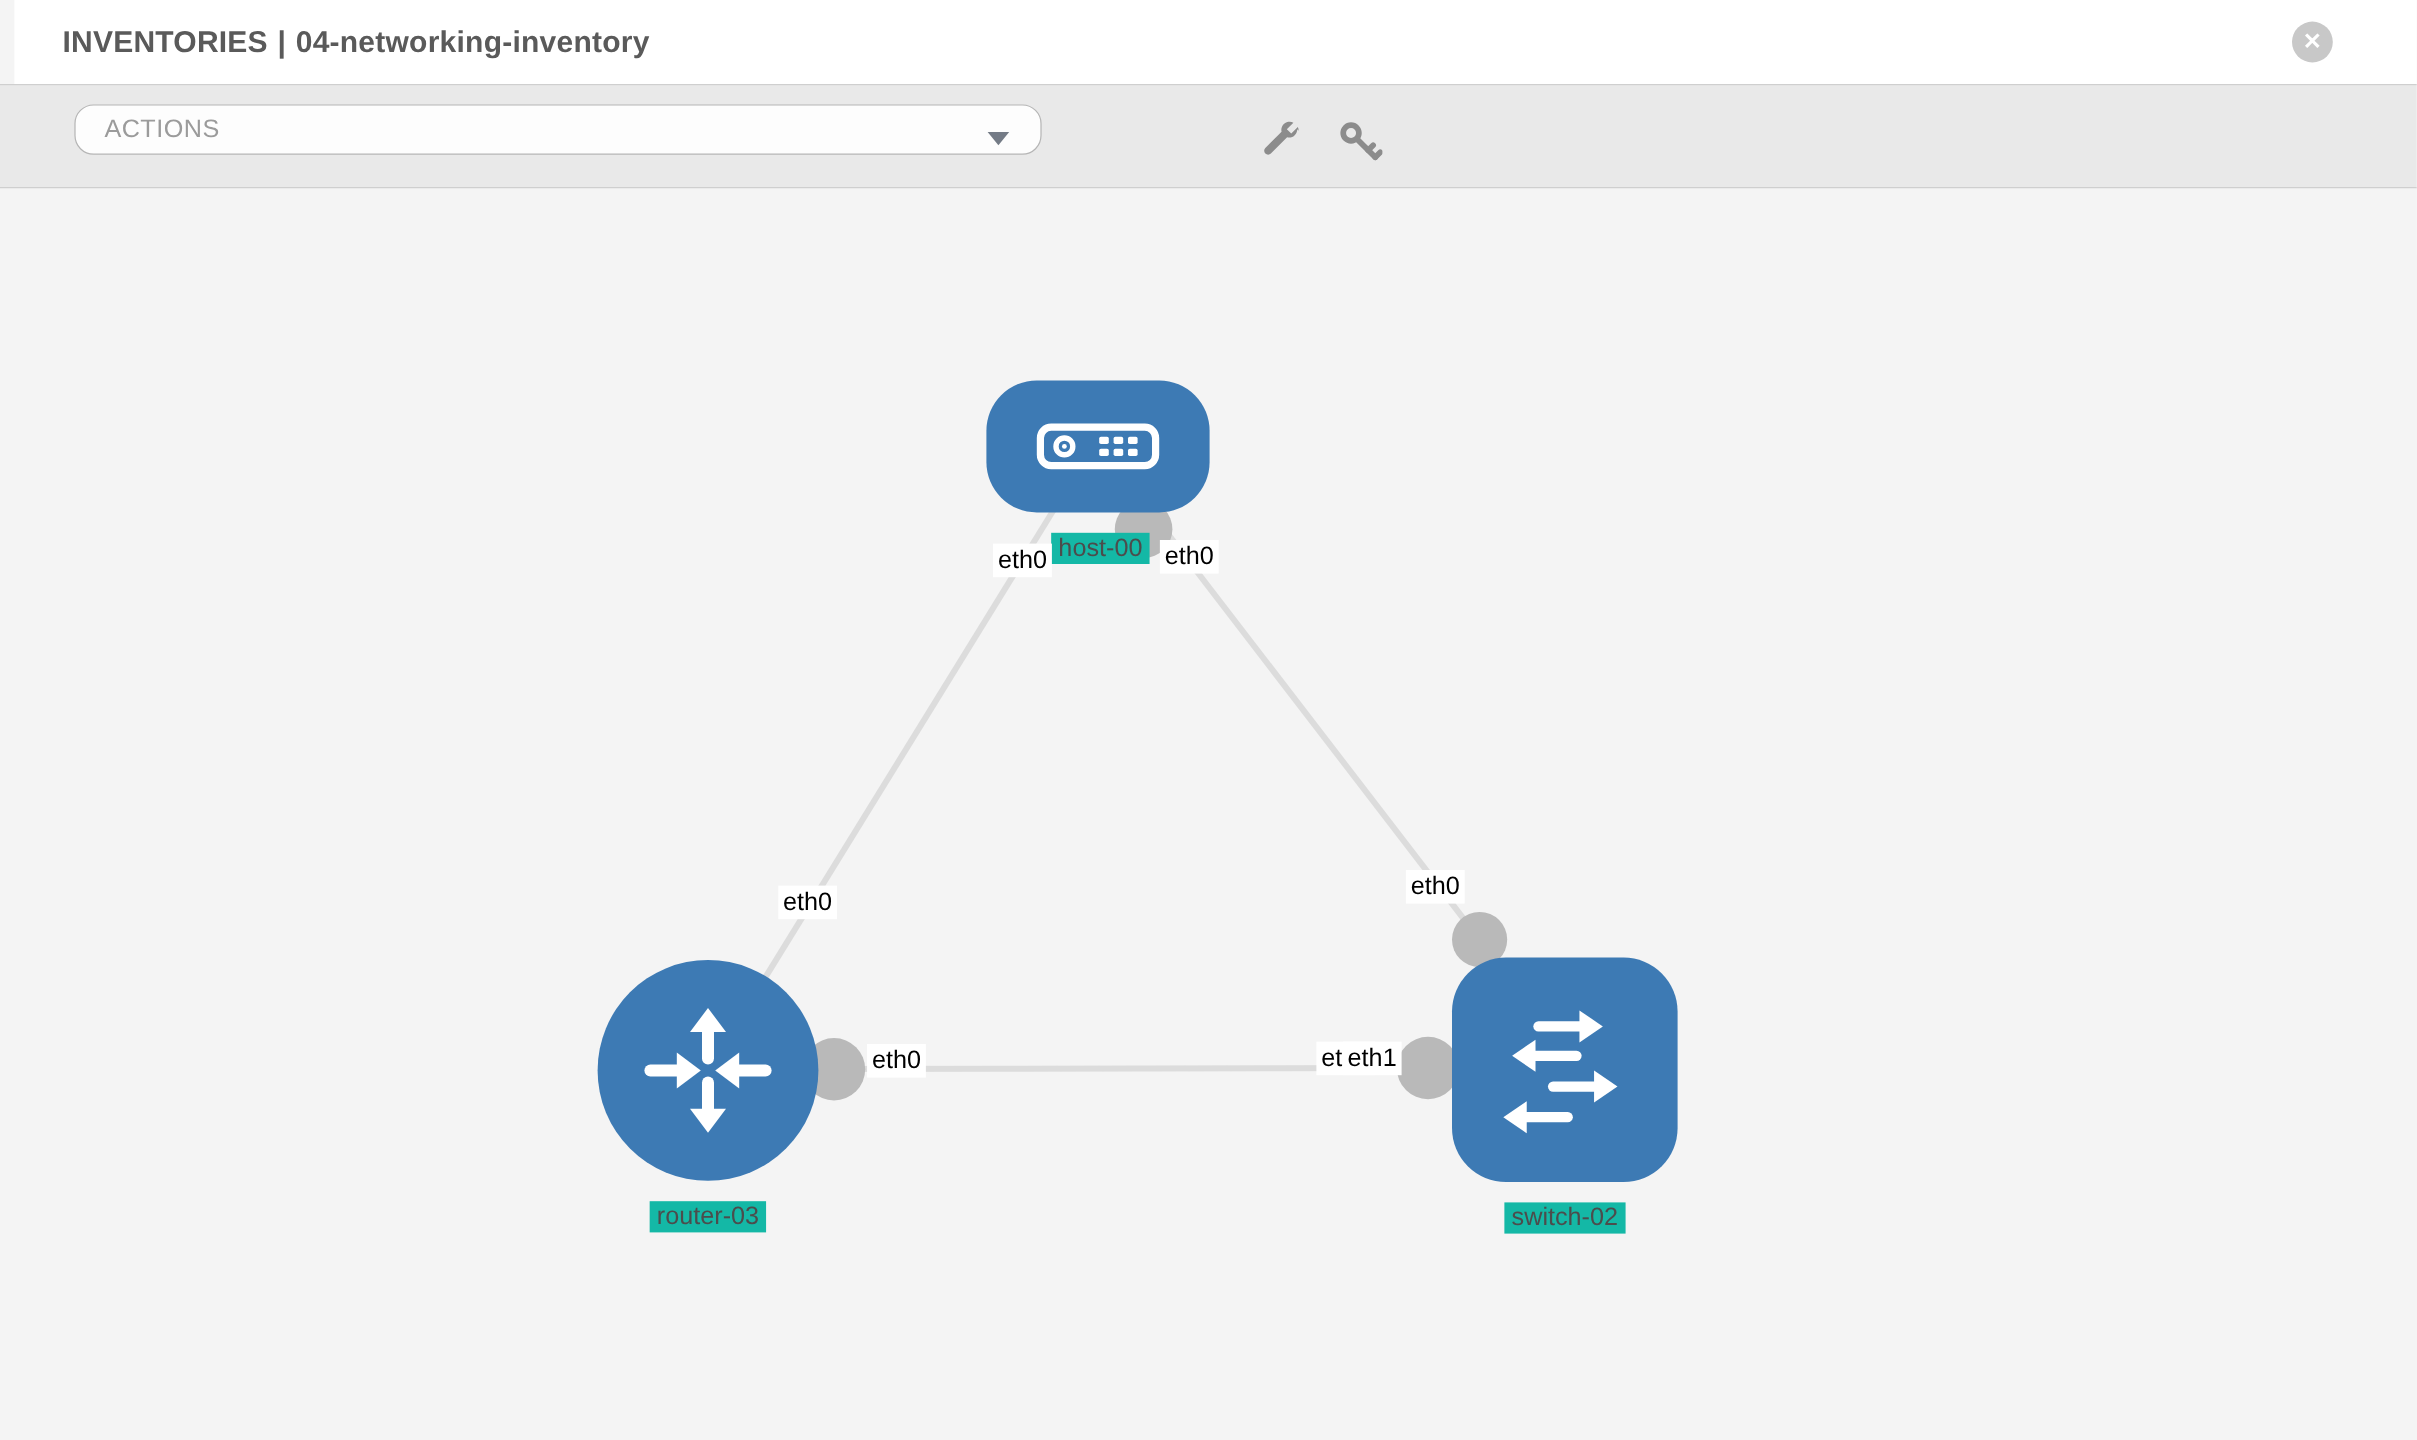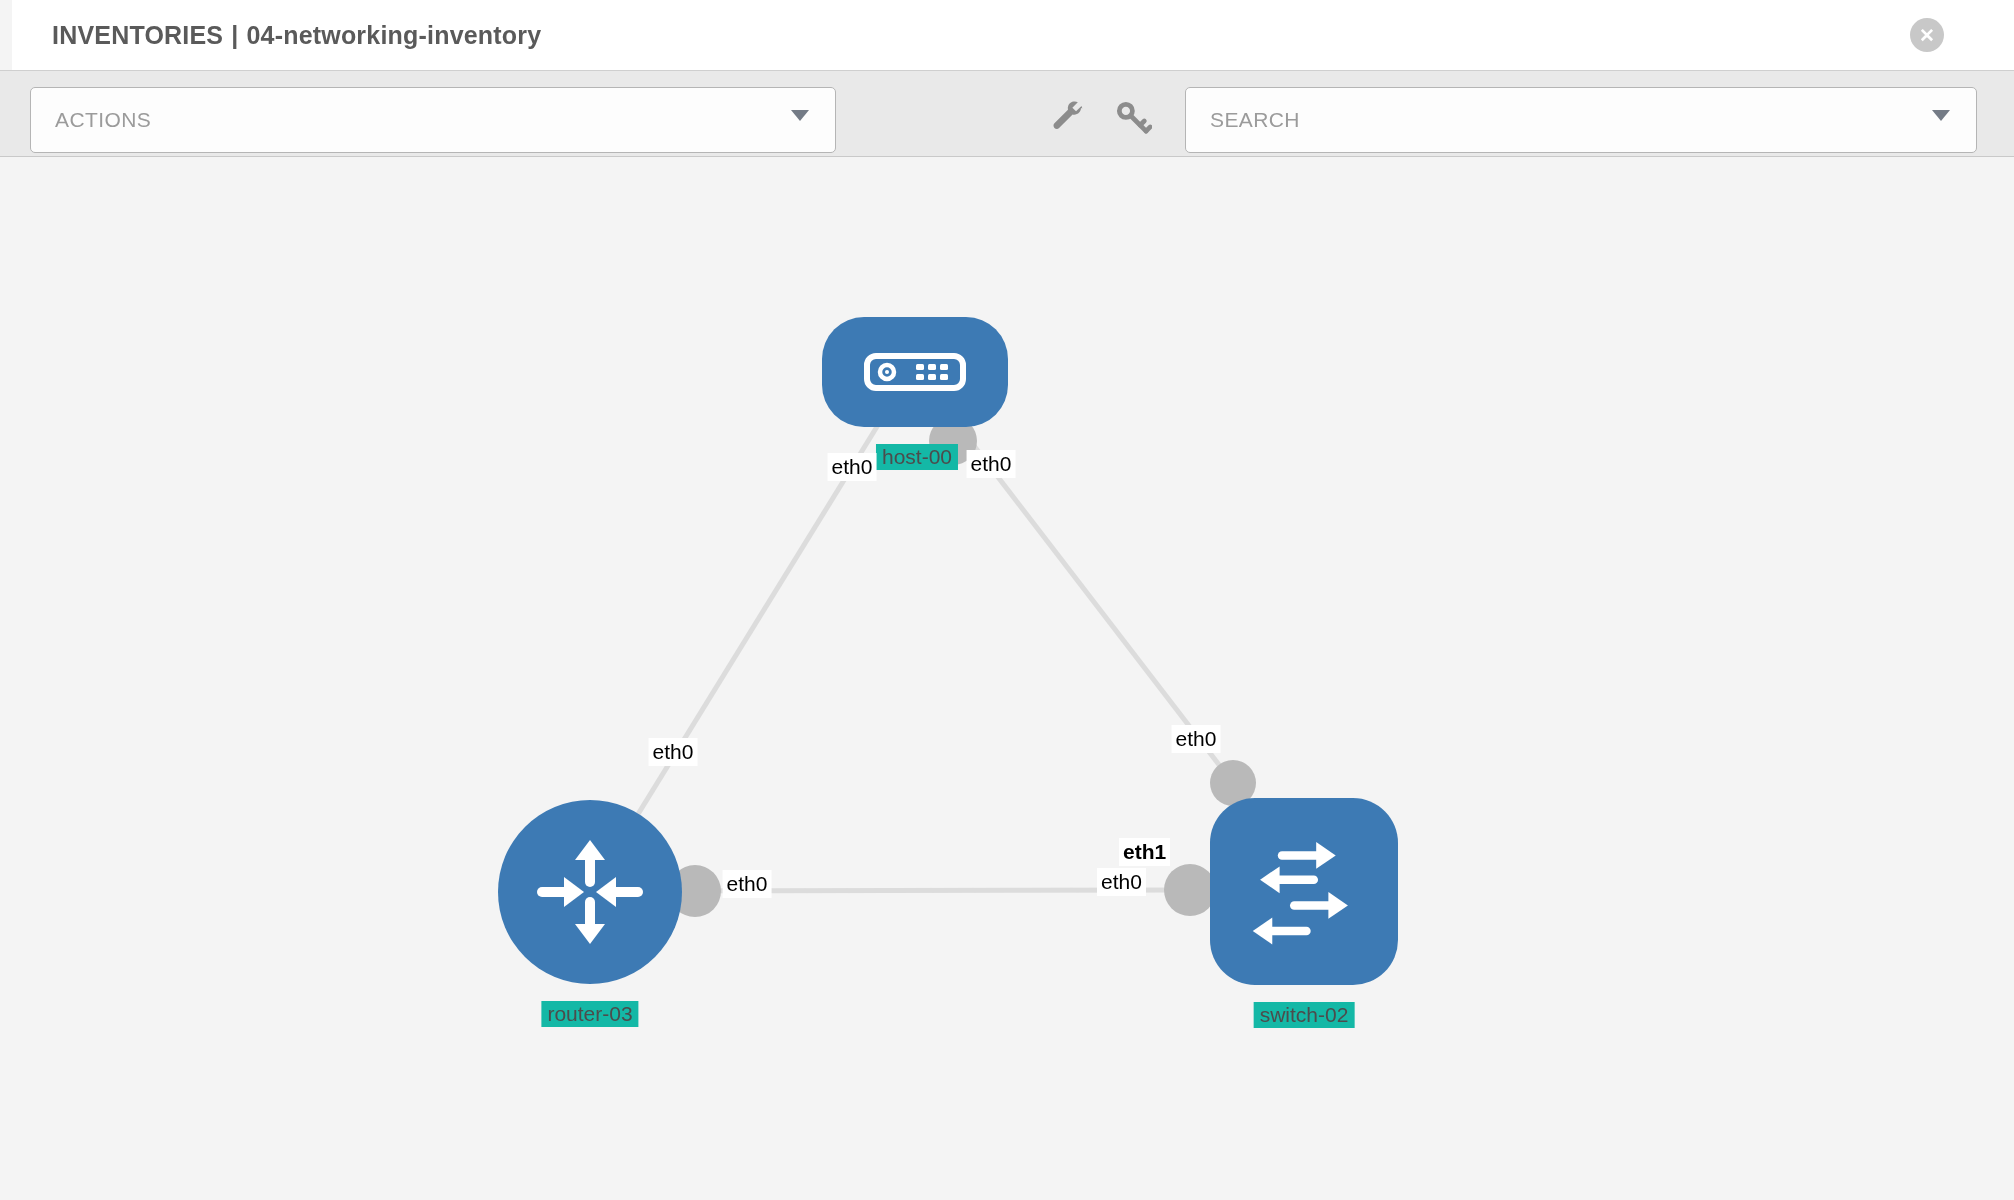--- a/index.html
+++ b/index.html
@@ -12,22 +12,22 @@
   .header-title { position:absolute; left:40px; top:0; height:70px; display:flex; align-items:center;
                   font-size:25px; font-weight:bold; color:#5a5a5a; letter-spacing:0.2px; }
   .header-title span { margin-right:8px; }
   .close-btn { position:absolute; left:1898px; top:18px; width:34px; height:34px; border-radius:50%;
                background:#c8c8c8; border:none; cursor:pointer; display:flex; align-items:center; justify-content:center; }
   .close-btn span { color:#fff; font-size:19px; font-weight:bold; line-height:1; }
 
   
   .toolbar { position:absolute; left:0; top:70px; width:2014px; height:87px; background:#e9e9e9;
              border-top:1px solid #cfcfcf; border-bottom:1px solid #c9c9c9; }
-  .dropdown { position:absolute; top:16px; height:66px; background:#fdfdfd; border:1px solid #b5b5b5;
-              border-radius:5px; display:flex; align-items:center; cursor:pointer; }
+  .dropdown { position:absolute; top:16px; height:42px; background:#fdfdfd; border:1px solid #b5b5b5;
+              border-radius:16px; display:flex; align-items:center; cursor:pointer;margin-left:32px; }
   .dropdown-actions { left:30px; width:806px; }
   .dropdown-search  { left:1185px; width:792px; }
   .dropdown-label { margin-left:24px; font-size:21px; color:#9b9b9b; letter-spacing:0.4px; }
   .caret { position:absolute; right:26px; top:22px; width:0; height:0;
            border-left:9px solid transparent; border-right:9px solid transparent; border-top:11px solid #747b86; }
   .tool-icon-btn { position:absolute; top:26px; width:44px; height:44px; background:transparent; border:none; cursor:pointer; }
   .tool-icon-btn.wrench { left:1043px; }
   .tool-icon-btn.key    { left:1111px; }
 
   
@@ -79,24 +79,20 @@
       <svg width="38" height="38" viewBox="0 0 32 32">
         <g fill="none" stroke="#8c8c8c" stroke-width="4" stroke-linecap="round">
           <circle cx="10" cy="10" r="5.5"></circle>
           <path d="M14.5 14.5 L27 27"></path>
           <path d="M27 27 L30.5 23.5"></path>
           <path d="M22 22 L25.5 18.5"></path>
         </g>
       </svg>
     </button>
 
-    <div class="dropdown dropdown-search">
-      <span class="dropdown-label">SEARCH</span>
-      <span class="caret"></span>
-    </div>
   </div>
 
   <div class="canvas">
 
     <svg class="links-svg">
 
       <line x1="878" y1="268" x2="590" y2="735" stroke="#dcdcdc" stroke-width="5"></line>
       <line x1="958" y1="268" x2="1233" y2="626" stroke="#dcdcdc" stroke-width="5"></line>
       <line x1="590" y1="734" x2="1190" y2="733" stroke="#dcdcdc" stroke-width="5"></line>
 
@@ -155,16 +151,16 @@
     <span class="node-label" style="left:917px; top:300px;">host-00</span>
     <span class="node-label" style="left:590px; top:857px;">router-03</span>
     <span class="node-label" style="left:1304px; top:858px;">switch-02</span>
 
     <span class="iface-label iface-center" style="left:852px; top:310px;">eth0</span>
     <span class="iface-label iface-center" style="left:991px; top:307px;">eth0</span>
     <span class="iface-label iface-center" style="left:673px; top:595px;">eth0</span>
     <span class="iface-label iface-center" style="left:747px; top:727px;">eth0</span>
     <span class="iface-label iface-center" style="left:1196px; top:582px;">eth0</span>
     <span class="iface-label iface-ghost" style="left:1097px; top:711px;">eth0</span>
-    <span class="iface-label iface-front" style="left:1119px; top:681px;font-weight:bold;">eth1</span>
+    <span class="iface-label iface-front" style="left:1119px; top:711px;">eth1</span>
 
   </div>
 </div>
 
 </body></html>

